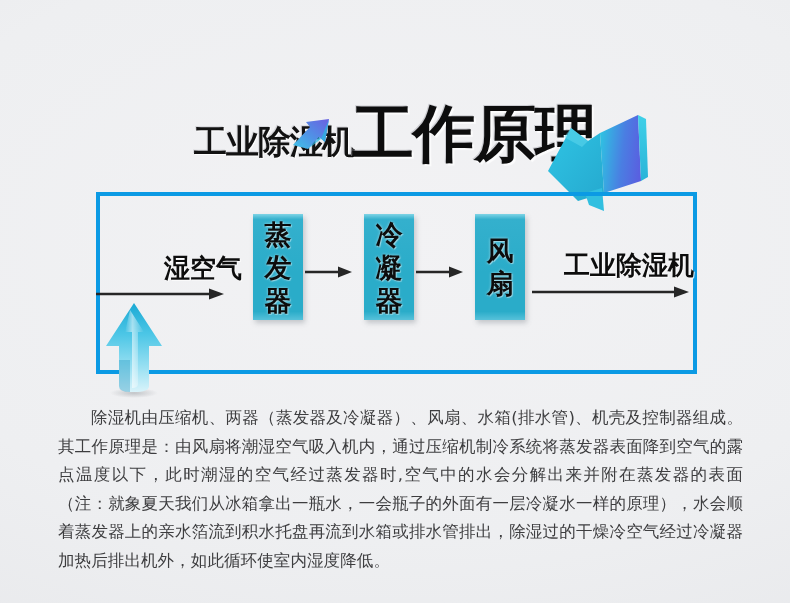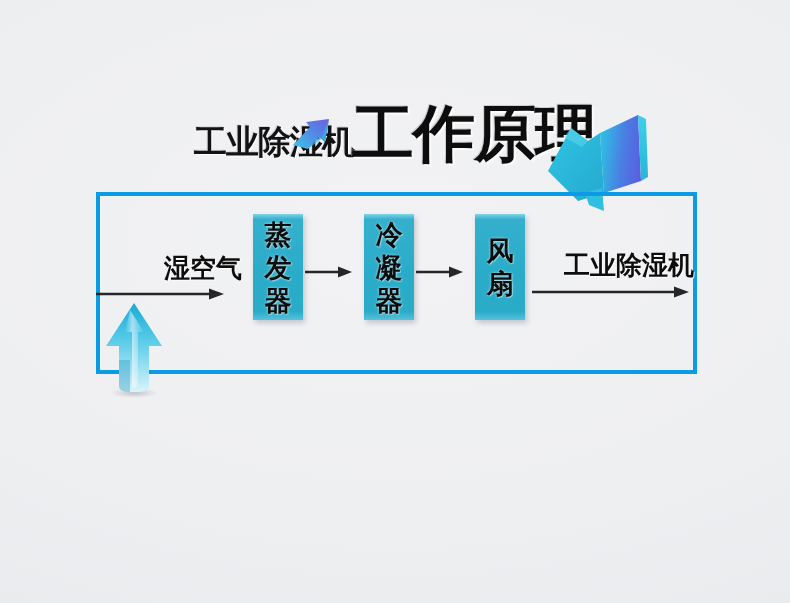--- a/index.html
+++ b/index.html
@@ -232,14 +232,17 @@
           <stop offset="100%" stop-color="#8a8f94" stop-opacity="0"></stop>
         </radialGradient>
       </defs>
       <ellipse cx="34" cy="93" rx="24" ry="5" fill="url(#shd)"></ellipse>
       <path d="M34 3 L62 46 L49 46 L49 86 Q49 92 34 92 Q19 92 19 86 L19 46 L6 46 Z" fill="url(#ug)"></path>
       <path d="M30 10 L44 32 L38 32 L38 84 Q38 88 32 88 L32 32 L25 32 Z" fill="url(#ugl)"></path>
       <path d="M19 60 L19 86 Q19 92 30 92 L30 60 Z" fill="#1f93bd" opacity=".35"></path>
     </svg>
   </div>
 
+  <div id="body-text">
+    <p class="first">除湿机由压缩机、两器（蒸发器及冷凝器）、风扇、水箱(排水管)、机壳及控制器组成。其工作原理是：由风扇将潮湿空气吸入机内，通过压缩机制冷系统将蒸发器表面降到空气的露点温度以下，此时潮湿的空气经过蒸发器时,空气中的水会分解出来并附在蒸发器的表面（注：就象夏天我们从冰箱拿出一瓶水，一会瓶子的外面有一层冷凝水一样的原理），水会顺着蒸发器上的亲水箔流到积水托盘再流到水箱或排水管排出，除湿过的干燥冷空气经过冷凝器加热后排出机外，如此循环使室内湿度降低。</p>
+  </div>
 
 </div>
 
 </body></html>

